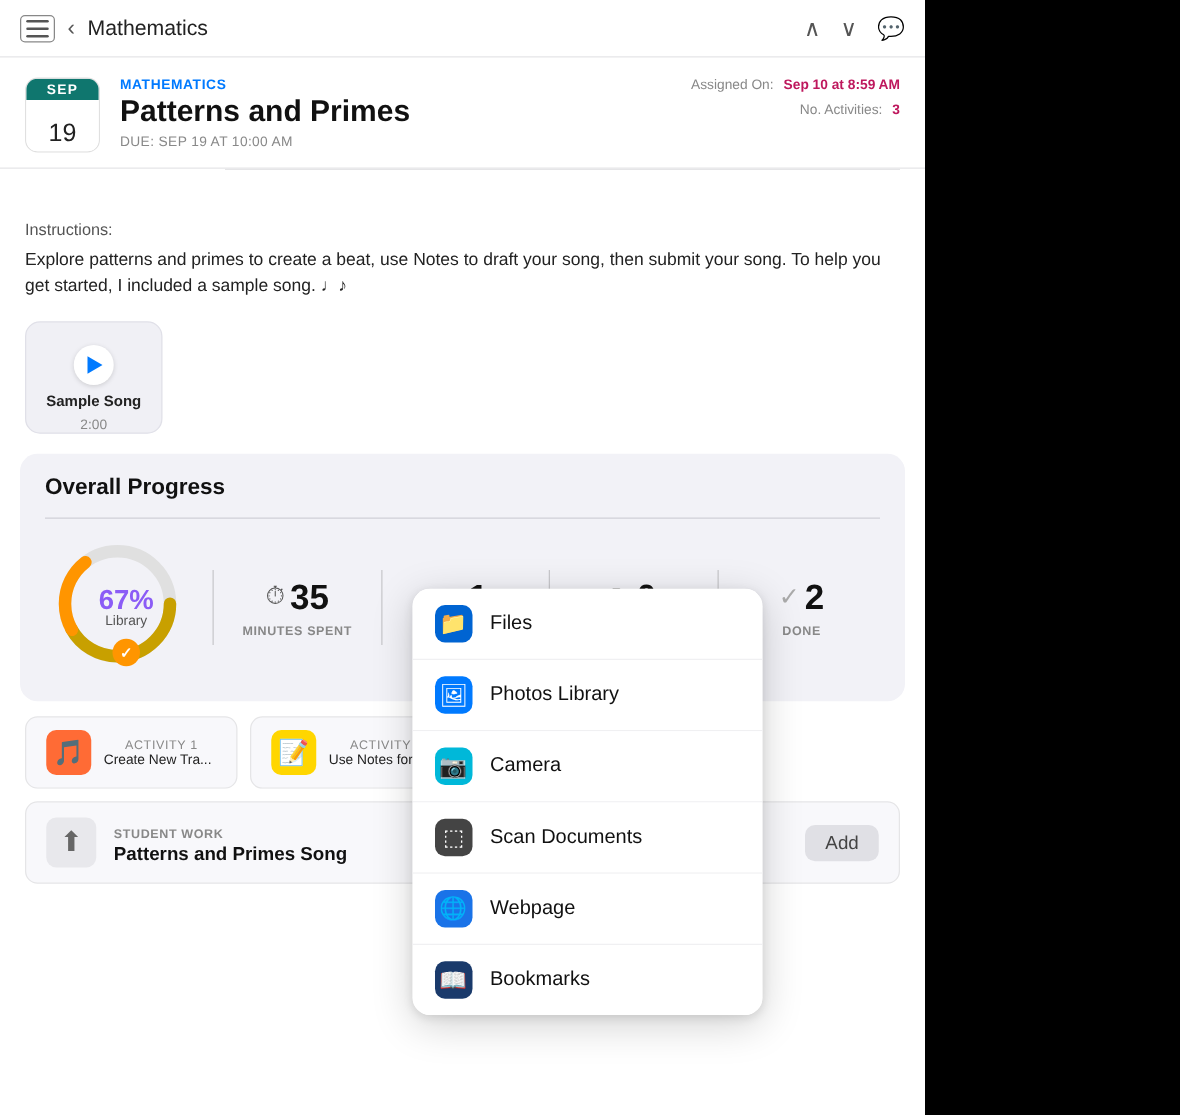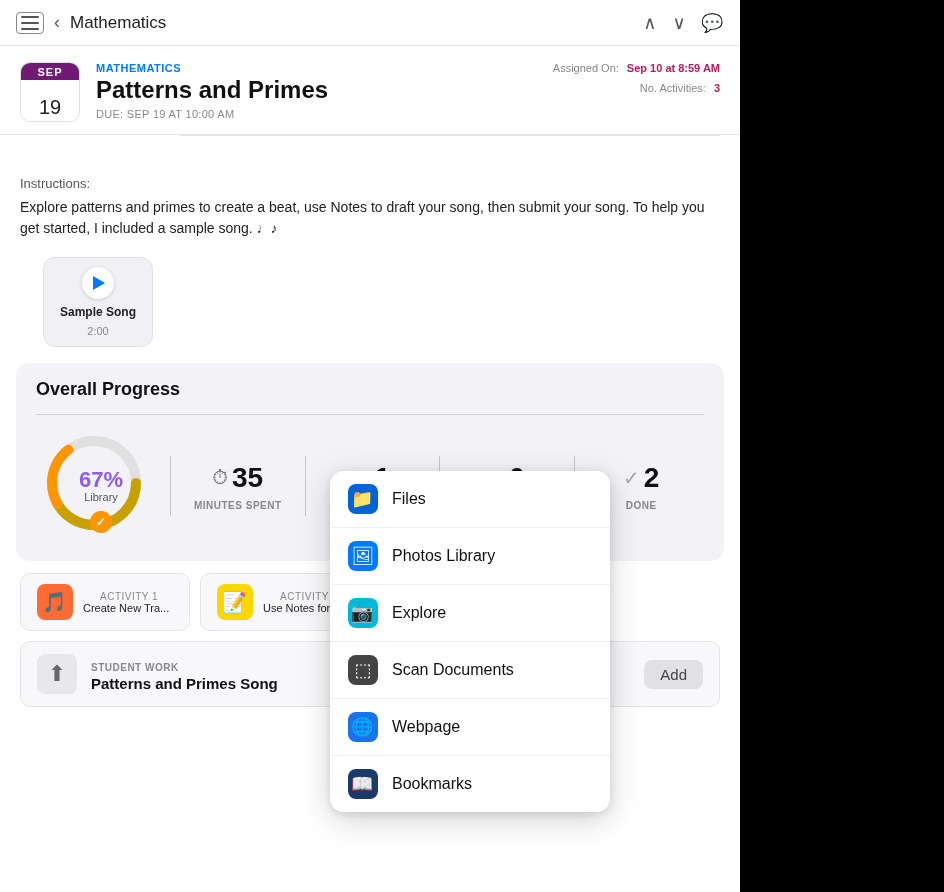--- a/index.html
+++ b/index.html
@@ -97,21 +97,21 @@
     .calendar-icon {
       width: 60px;
       height: 60px;
       border-radius: 10px;
       overflow: hidden;
       border: 1.5px solid #e0e0e0;
       flex-shrink: 0;
     }
 
     .calendar-top {
-      background: #701a75;
+      background: #0f766e;
       color: #fff;
       font-size: 11px;
       font-weight: 700;
       text-align: center;
       padding: 3px 0 2px 0;
       letter-spacing: 1px;
     }
 
     .calendar-bottom {
       background: #fff;
@@ -197,25 +197,24 @@
     }
 
     .attachment-card {
       width: 110px;
       height: 90px;
       background: #f0f0f5;
       border-radius: 12px;
       display: flex;
       flex-direction: column;
       align-items: center;
-      justify-content: center;
+      justify-content: flex-end;
       gap: 6px;
       cursor: pointer;
       border: 1px solid #e0e0e8;
-      margin-left: 23px;
     }
 
     .play-icon {
       width: 32px;
       height: 32px;
       background: #fff;
       border-radius: 50%;
       display: flex;
       align-items: center;
       justify-content: center;
@@ -682,21 +681,21 @@
     <div class="dropdown-item">
       <div class="dd-icon dd-icon-blue">📁</div>
       <span>Files</span>
     </div>
     <div class="dropdown-item">
       <div class="dd-icon dd-icon-blue2">🖼</div>
       <span>Photos Library</span>
     </div>
     <div class="dropdown-item">
       <div class="dd-icon dd-icon-teal">📷</div>
-      <span>Explore</span>
+      <span>Camera</span>
     </div>
     <div class="dropdown-item">
       <div class="dd-icon dd-icon-scan">⬚</div>
       <span>Scan Documents</span>
     </div>
     <div class="dropdown-item">
       <div class="dd-icon dd-icon-globe">🌐</div>
       <span>Webpage</span>
     </div>
     <div class="dropdown-item">

